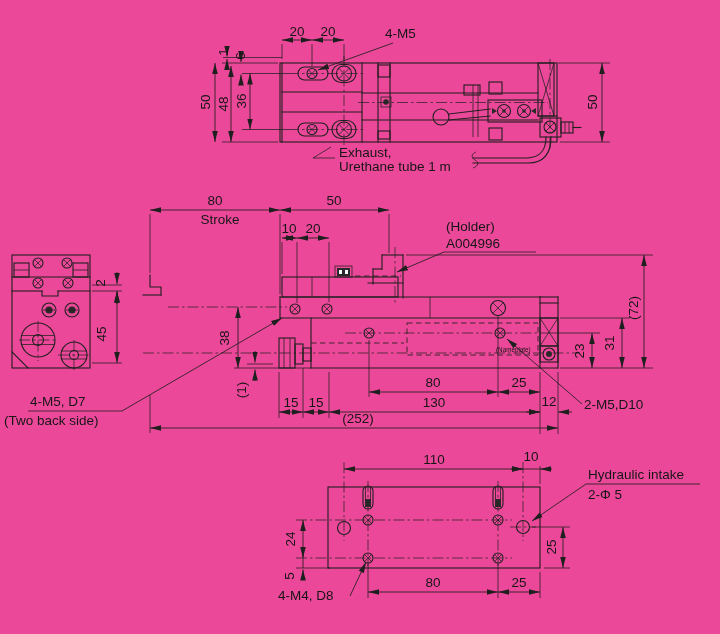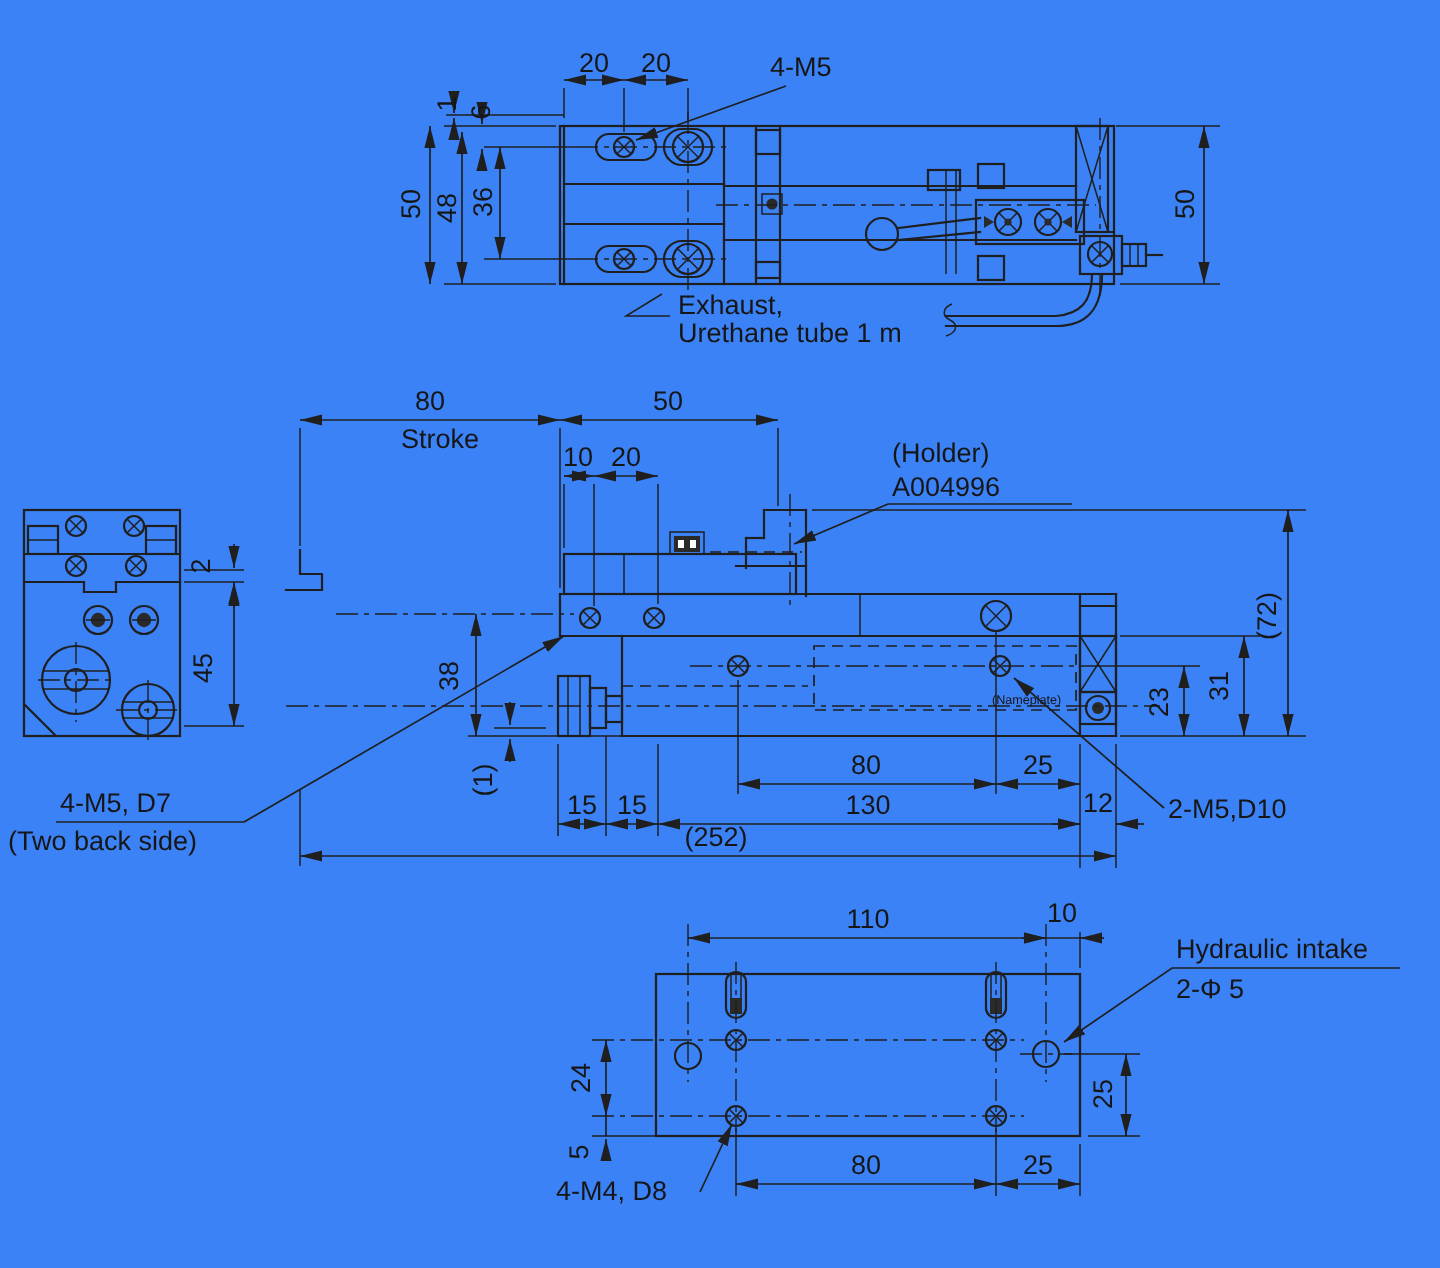--- a/index.html
+++ b/index.html
@@ -1,16 +1,16 @@
 <!DOCTYPE html>
 <html><head>
 <meta charset="utf-8">
 <style>
   html,body{margin:0;padding:0;background:#ffffff;}
-  #stage{position:relative;width:720px;height:634px;background:#3b82f6;overflow:hidden;}
+  #stage{position:relative;width:720px;height:634px;background:#ec4899;overflow:hidden;}
   svg{display:block;}
   .ln{fill:none;stroke:#1f1f1f;stroke-width:1.1;stroke-linecap:square;}
   .tn{fill:none;stroke:#1f1f1f;stroke-width:.75;}
   .cl{fill:none;stroke:#1f1f1f;stroke-width:.7;stroke-dasharray:11 3 2.5 3;}
   .hd{fill:none;stroke:#1f1f1f;stroke-width:.85;stroke-dasharray:5.5 3.5;}
   .dm{fill:none;stroke:#1f1f1f;stroke-width:.85;}
   text{font-family:"Liberation Sans",sans-serif;font-size:13.5px;fill:#161616;}
   .mid{text-anchor:middle;}
   .np{font-size:6.3px;}
   .fillc{fill:#2a2a2a;stroke:none;}

